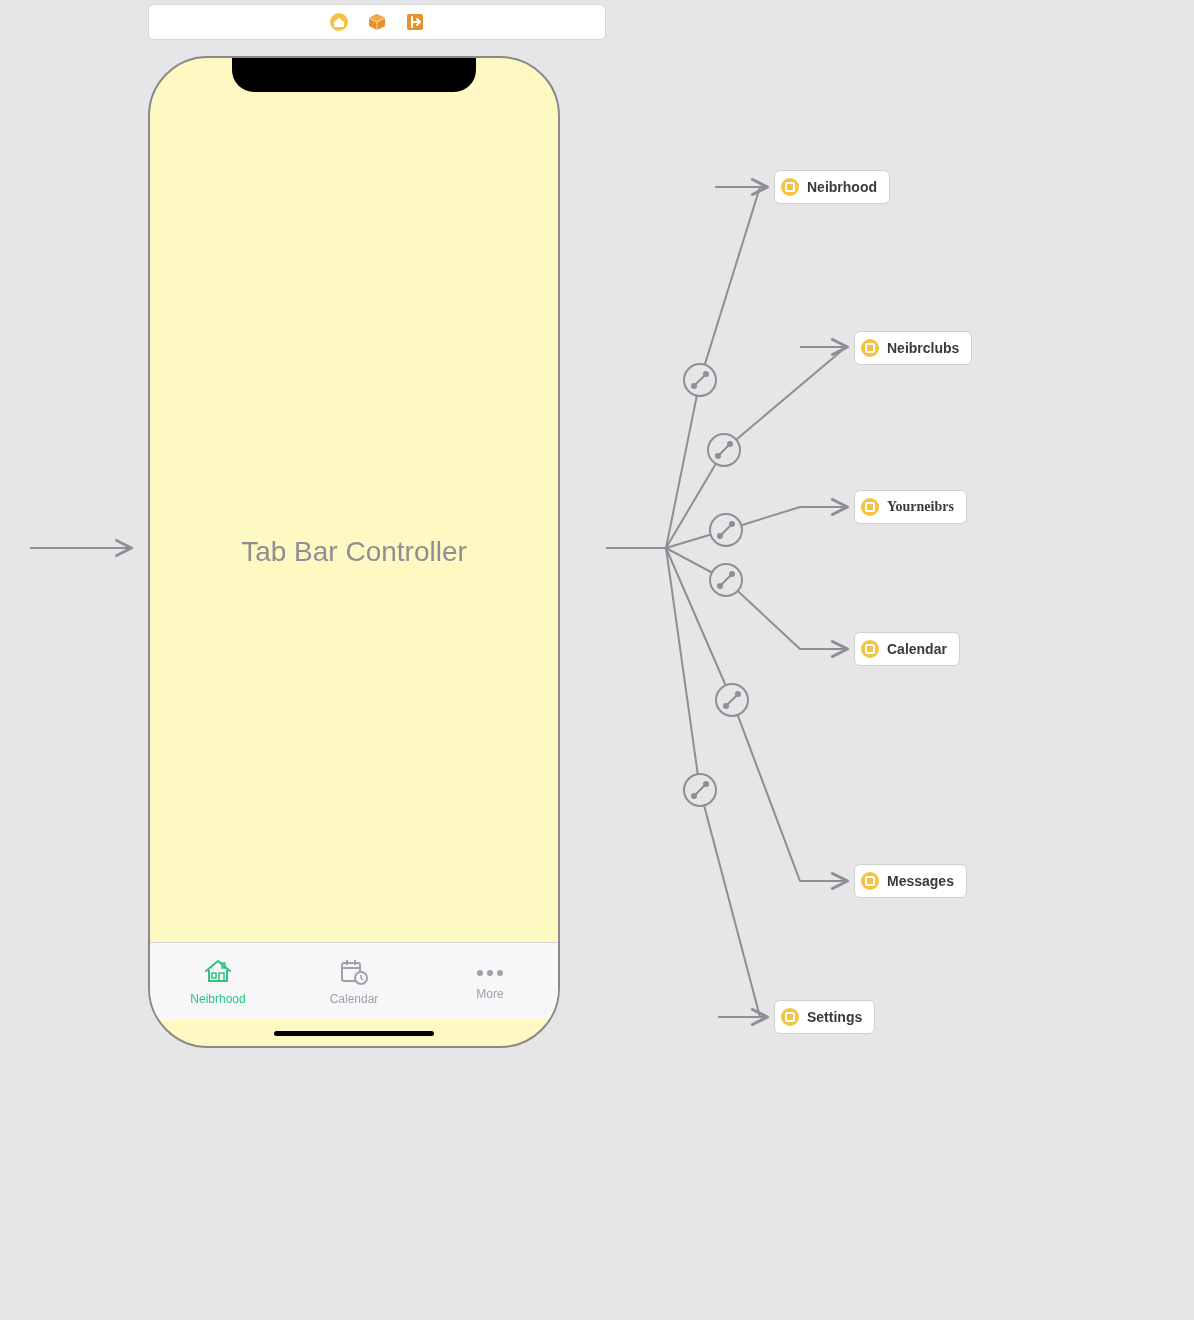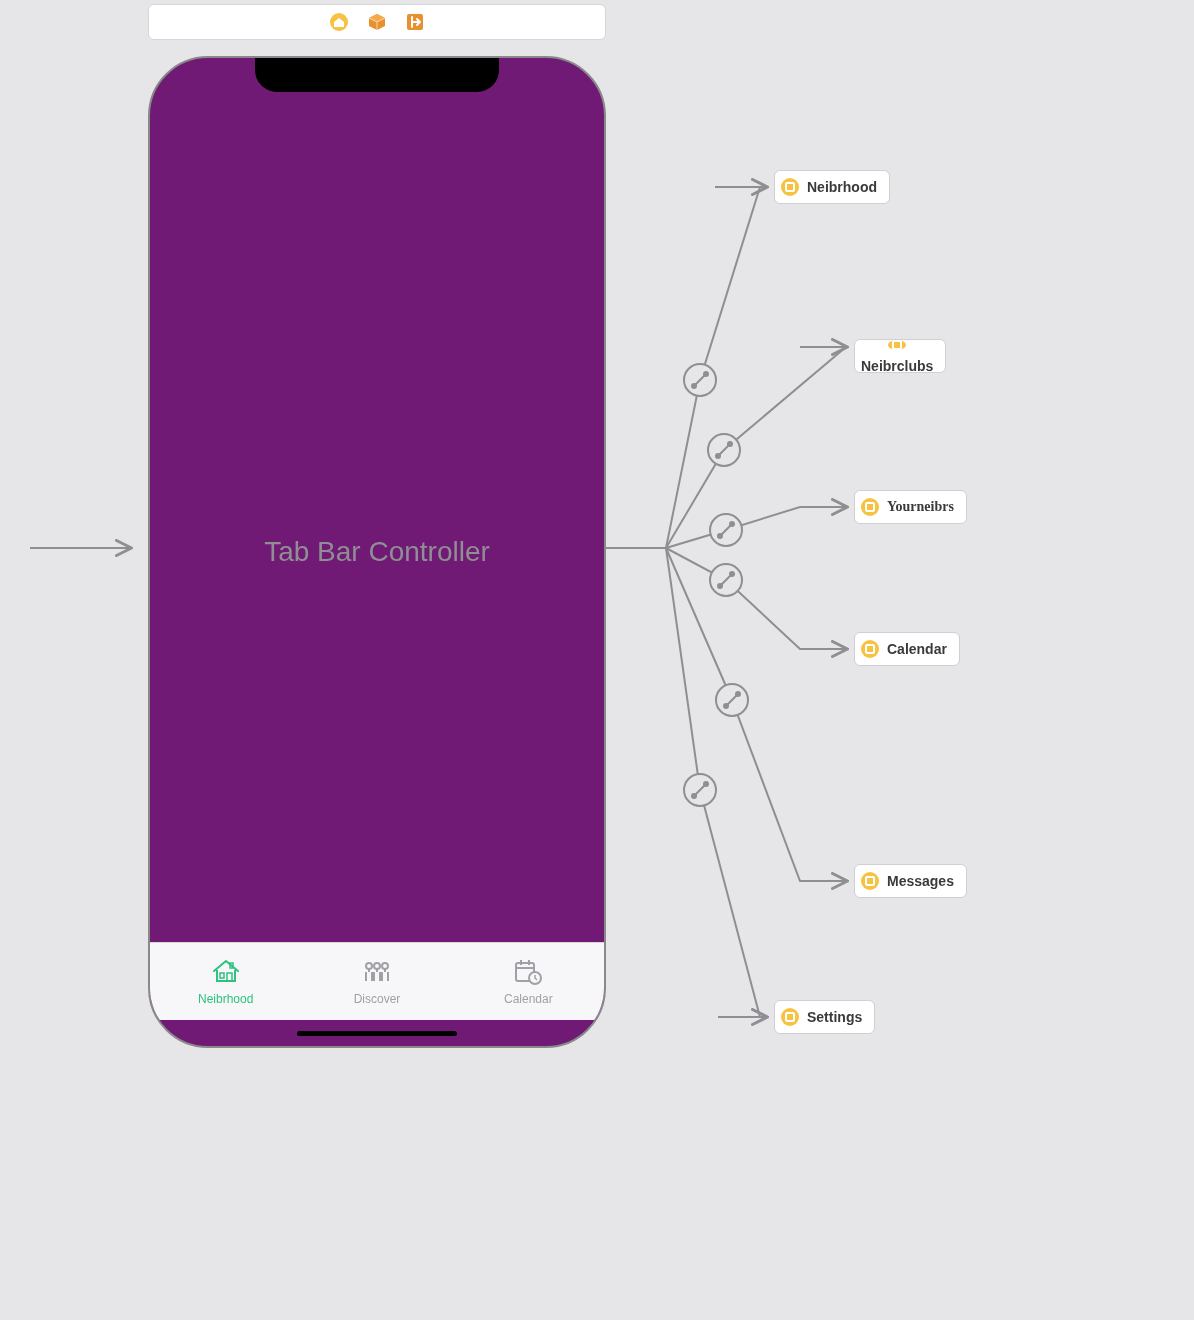--- a/index.html
+++ b/index.html
@@ -29,25 +29,25 @@
     justify-content: center;
     gap: 20px;
   }
   .top-pill svg { display: block; }
 
   
   .phone {
     position: absolute;
     left: 148px;
     top: 56px;
-    width: 458px;
+    width: 412px;
     height: 992px;
     border: 2px solid #898989;
     border-radius: 60px;
-    background: #701a75;
+    background: #fef9c3;
     overflow: hidden;
   }
   .notch {
     position: absolute;
     top: -2px;
     left: 50%;
     transform: translateX(-50%);
     width: 244px;
     height: 36px;
     background: #000;
@@ -181,60 +181,53 @@
           <path d="M7 13 L7 24 L25 24 L25 13" fill="none" stroke="#2ec27e" stroke-width="2"></path>
           <rect x="10" y="16" width="4" height="5" fill="none" stroke="#2ec27e" stroke-width="1.5"></rect>
           <rect x="17" y="16" width="5" height="8" fill="none" stroke="#2ec27e" stroke-width="1.5"></rect>
           <rect x="20" y="6" width="3" height="5" fill="none" stroke="#2ec27e" stroke-width="1.5"></rect>
         </svg>
       </span>
       <span>Neibrhood</span>
     </div>
 
 
-    <div class="tab">
-      <span>
-        <svg viewBox="0 0 32 28">
-          <g fill="none" stroke="#a0a0a6" stroke-width="2">
-            <circle cx="8" cy="9" r="3"></circle>
-            <circle cx="16" cy="9" r="3"></circle>
-            <circle cx="24" cy="9" r="3"></circle>
-            <path d="M5 24 L5 15 M11 24 L11 15 M8 15 L8 12"></path>
-            <path d="M13 24 L13 15 M19 24 L19 15 M16 15 L16 12"></path>
-            <path d="M21 24 L21 15 M27 24 L27 15 M24 15 L24 12"></path>
-          </g>
-        </svg>
-      </span>
-      <span>Discover</span>
-    </div>
 
     <div class="tab">
       <span>
         <svg viewBox="0 0 32 28">
           <rect x="4" y="6" width="18" height="18" rx="2" fill="none" stroke="#a0a0a6" stroke-width="2"></rect>
           <line x1="4" y1="11" x2="22" y2="11" stroke="#a0a0a6" stroke-width="2"></line>
           <line x1="9" y1="3" x2="9" y2="8" stroke="#a0a0a6" stroke-width="2"></line>
           <line x1="17" y1="3" x2="17" y2="8" stroke="#a0a0a6" stroke-width="2"></line>
           <circle cx="23" cy="21" r="6" fill="#f7f7f9" stroke="#a0a0a6" stroke-width="2"></circle>
           <path d="M23 18 L23 21 L25 23" stroke="#a0a0a6" stroke-width="1.5" fill="none"></path>
         </svg>
       </span>
       <span>Calendar</span>
     </div>
 
+    <div class="tab">
+      <span class="dots">
+        <span></span>
+          <span></span>
+          <span></span>
+      </span>
+      <span>More</span>
+    </div>
   </div>
 
   <div class="home-indicator"></div>
 </div>
 
 <div class="chip" style="left:774px; top:170px;">
   <span class="chip-icon"></span>
   <span>Neibrhood</span>
 </div>
-<div class="chip" style="left:854px; top:339px;flex-direction:column;">
+<div class="chip" style="left:854px; top:331px;">
   <span class="chip-icon"></span>
   <span>Neibrclubs</span>
 </div>
 <div class="chip" style="left:854px; top:490px;font-family:Liberation Serif, serif;">
   <span class="chip-icon"></span>
   <span>Yourneibrs</span>
 </div>
 <div class="chip" style="left:854px; top:632px;">
   <span class="chip-icon"></span>
   <span>Calendar</span>

